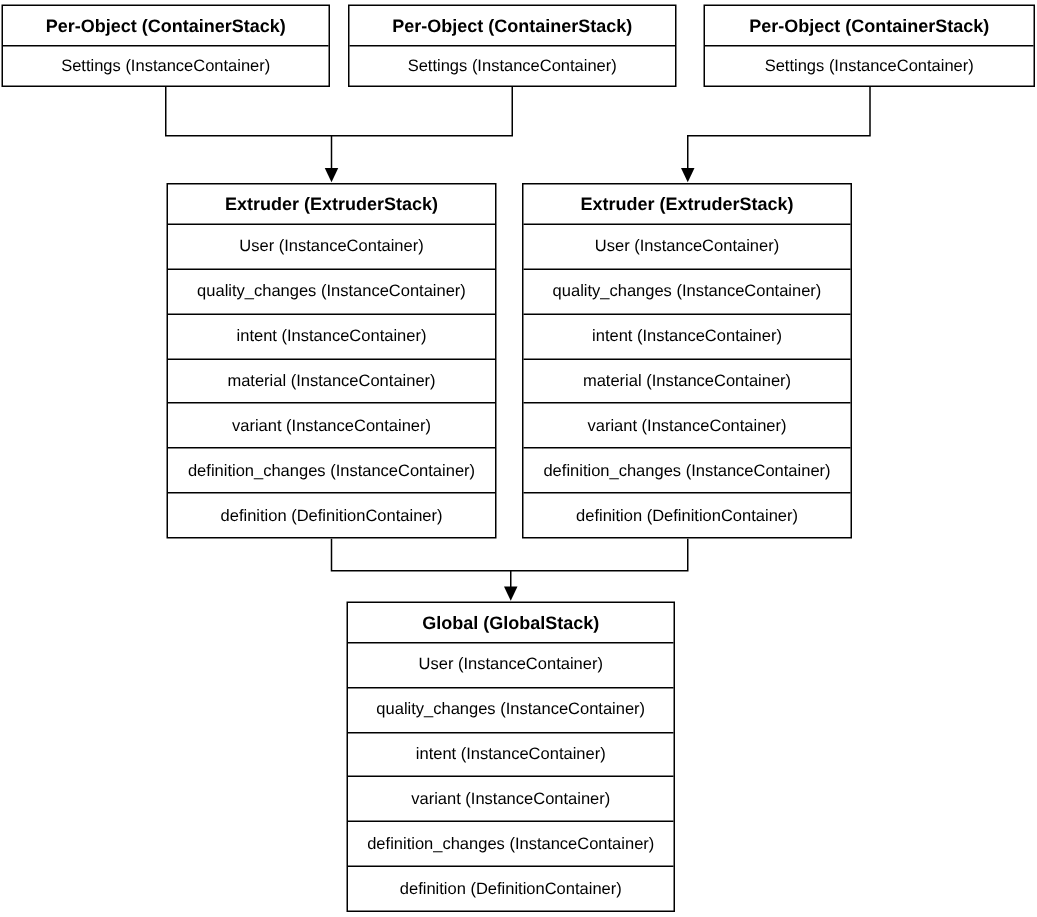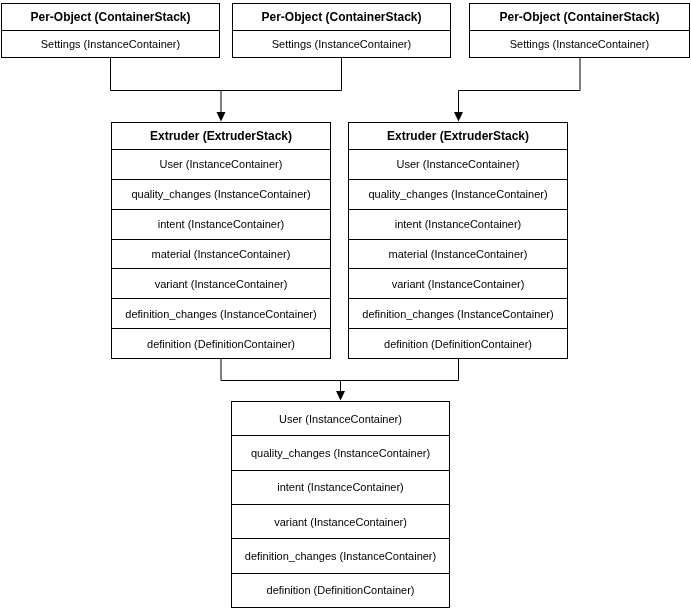--- a/index.html
+++ b/index.html
@@ -111,20 +111,21 @@
     <div class="stack-row">User (InstanceContainer)</div>
     <div class="stack-row">quality_changes (InstanceContainer)</div>
     <div class="stack-row">intent (InstanceContainer)</div>
     <div class="stack-row">material (InstanceContainer)</div>
     <div class="stack-row">variant (InstanceContainer)</div>
     <div class="stack-row">definition_changes (InstanceContainer)</div>
     <div class="stack-row">definition (DefinitionContainer)</div>
   </div>
 
   <div class="stack-box" id="global-1">
+    <div class="stack-header">Global (GlobalStack)</div>
     <div class="stack-row">User (InstanceContainer)</div>
     <div class="stack-row">quality_changes (InstanceContainer)</div>
     <div class="stack-row">intent (InstanceContainer)</div>
     <div class="stack-row">variant (InstanceContainer)</div>
     <div class="stack-row">definition_changes (InstanceContainer)</div>
     <div class="stack-row">definition (DefinitionContainer)</div>
   </div>
 
 </div>
 

